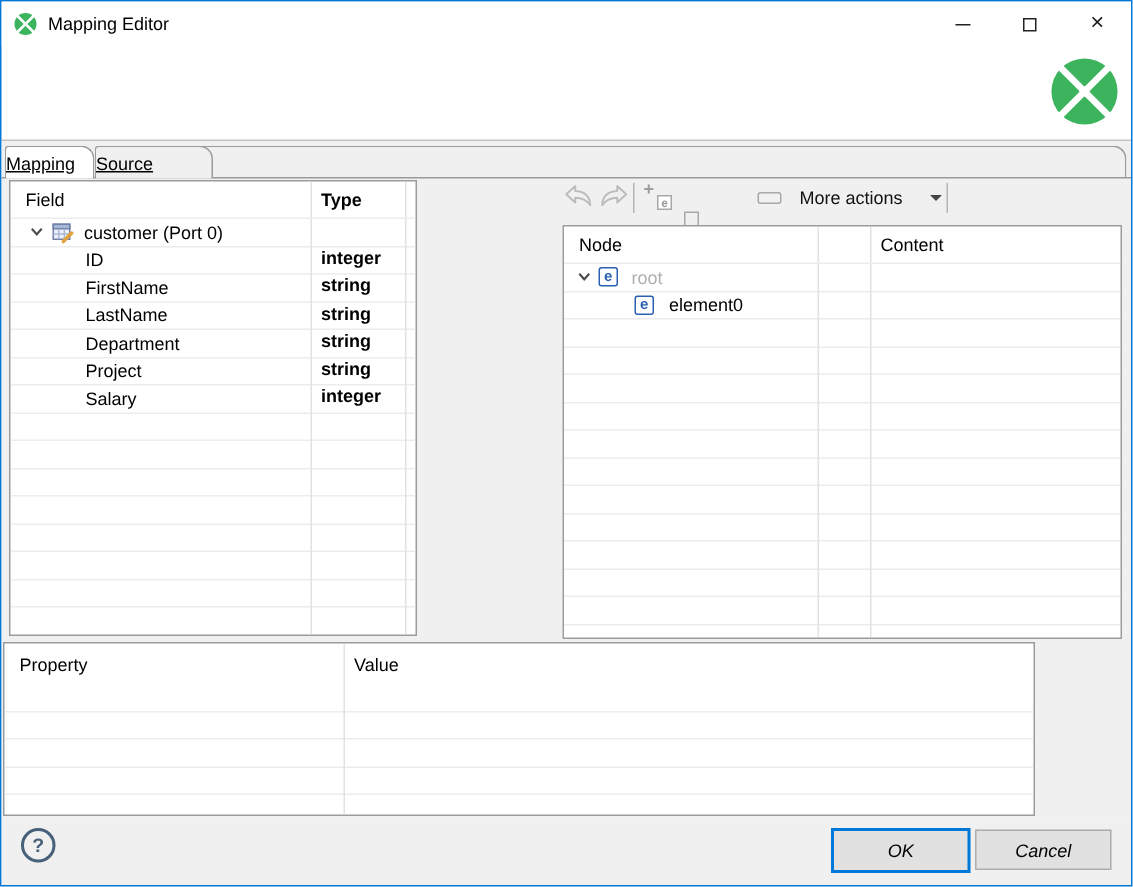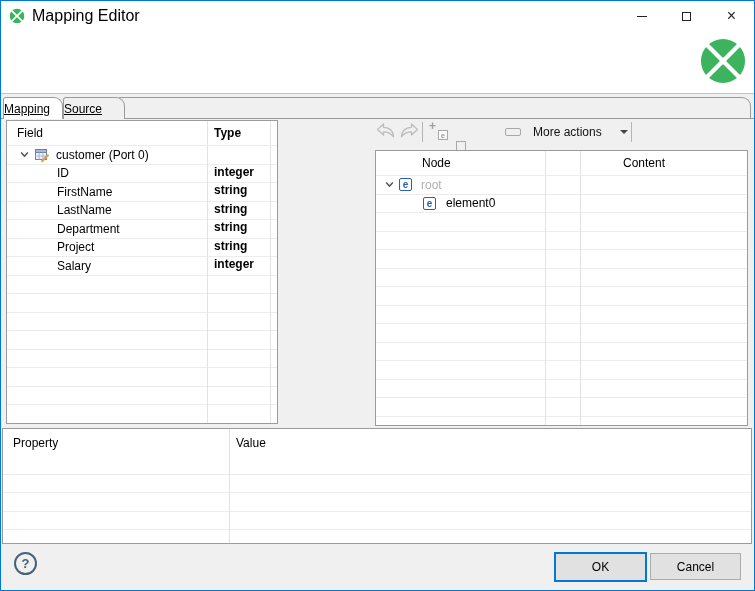--- a/index.html
+++ b/index.html
@@ -6,68 +6,68 @@
   html,body { width:755px; height:591px; }
   body { font-family:"Liberation Sans", sans-serif; font-size:12px; color:#000; }
 
   .window { position:relative; width:755px; height:591px; background:#fff;
             border:1px solid #0078d7; overflow:hidden; }
 
   
   .titlebar { position:absolute; left:0; top:0; right:0; height:30px; background:#fff;
               display:flex; align-items:center; }
   .app-icon { width:16px; height:16px; margin-left:8px; flex:none; }
-  .titlebar-title { margin-left:7px; font-size:16px; }
+  .titlebar-title { margin-left:7px; font-size:12px; }
   .win-controls { position:absolute; right:0; top:0; height:30px; display:flex; }
   .win-btn { width:45px; height:30px; display:flex; align-items:center; justify-content:center; color:#222; }
   .glyph-min { width:10px; height:0; border-top:1px solid #222; }
   .glyph-max { width:9px; height:9px; border:1px solid #222; }
   .glyph-close { font-size:16px; line-height:16px; }
 
   
   .header-title { position:absolute; left:10px; top:38px; font-weight:bold; font-size:13px; }
   .logo { position:absolute; left:699px; top:37px; width:46px; height:46px; }
   .header-sep { position:absolute; left:0; top:92px; width:755px; height:1px; background:#c3c3c3; }
   .content-bg { position:absolute; left:0; top:93px; width:755px; height:451px; background:#f0f0f0; }
   .footer-bg  { position:absolute; left:0; top:544px; width:755px; height:45px; background:#f0f0f0; }
 
   
   .tab { position:absolute; top:96px; height:22px; display:flex; align-items:center; 
          border:1px solid #9a9a9a; border-bottom:none; border-radius:3px 9px 0 0; z-index:2;text-decoration:underline; }
   .tab-mapping { left:2px; width:60px; background:#fff; }
-  .tab-source  { left:62px; width:62px; background:#f0f0f0; z-index:1; }
+  .tab-source  { left:62px; width:79px; background:#f0f0f0; z-index:1; }
   .tab-strip-line { position:absolute; left:0; top:117px; width:755px; height:1px; background:#9a9a9a; z-index:0; }
   .tab-top-line { position:absolute; left:118px; top:96px; width:632px; height:21px;
                   border-top:1px solid #9a9a9a; border-right:1px solid #9a9a9a;
                   border-top-right-radius:9px; z-index:0; }
 
   
   .panel { position:absolute; background:#fff; border:1px solid #9b9b9b; overflow:hidden; }
   #field-table { left:5px;   top:119px; width:272px; height:304px; }
   #node-table  { left:374px; top:149px; width:373px; height:276px; }
-  #prop-table  { left:1px;   top:427px; width:750px; height:116px; }
+  #prop-table  { left:1px;   top:427px; width:688px; height:116px; }
 
   .t-header { display:flex; align-items:center; height:25px; border-bottom:1px solid #ececec;
               position:relative; z-index:1; }
   #prop-table .t-header { height:27px; border-bottom:none; }
   .t-row { display:flex; align-items:flex-start; height:18.5px; border-bottom:1px solid #ececec; }
   .vl { position:absolute; top:0; bottom:0; width:1px; background:#e2e2e2; }
 
   
   .c-field { width:200px; height:100%; display:flex; align-items:center; overflow:hidden; }
   .c-type  { width:63px; padding-left:7px; overflow:hidden;font-weight:bold; }
   .fh-field { width:200px; padding-left:10px; }
   .root-cell  { padding-left:12px; gap:4px; }
   .child-cell { padding-left:50px; }
 
   
   .c-node { width:169px; height:100%; display:flex; align-items:center; overflow:hidden; }
   .c-mid  { width:35px; height:100%; }
   .c-content { flex:1; }
-  .nh-node { width:169px; padding-left:10px;margin-left:36px; }
+  .nh-node { width:169px; padding-left:10px; }
   .nh-mid  { width:35px; }
   .nr-0 { padding-left:8px; gap:4px; }
   .nr-1 { padding-left:47px; gap:5px; }
 
   
   .ph-prop { width:226px; padding-left:10px; }
   .ph-val  { padding-left:7px; }
 
   .chev { width:11px; height:11px; flex:none; display:inline-flex; }
   .rec-ic { width:16px; height:16px; flex:none; display:inline-flex; margin-right:2px; }
@@ -96,21 +96,21 @@
   .stk { position:relative; width:17px; height:16px; }
   #tb-expand { left:639px; top:122px; } #tb-collapse { left:667px; top:122px; }
   .stk-back { position:absolute; left:0; top:0; width:11px; height:11px; border:1px solid #9fb0cc; background:#f4f6fa; }
   .stk-front { position:absolute; right:0; bottom:0; width:12px; height:12px; border:1px solid #5c79a8;
                background:#fff; color:#2b5fb2; font:bold 11px/11px "Liberation Sans",sans-serif; text-align:center; }
 
   
   #help-btn { position:absolute; left:13px; top:551px; width:23px; height:23px; border:2px solid #466179;
               border-radius:50%; color:#466179; font-weight:bold; font-size:13px;
               display:flex; align-items:center; justify-content:center; }
-  .btn { position:absolute; background:#e1e1e1; display:flex; align-items:center; justify-content:center; }
+  .btn { position:absolute; background:#e1e1e1; display:flex; align-items:center; justify-content:center;font-style:italic; }
   #ok-btn { left:553px; top:551px; width:93px; height:30px; border:2px solid #0078d7; }
   #cancel-btn { left:649px; top:552px; width:91px; height:27px; border:1px solid #acacac; }
 </style>
 </head>
 <body>
 
 <div class="window">
 
   <div class="titlebar">
     <svg class="app-icon" viewBox="0 0 48 48">

